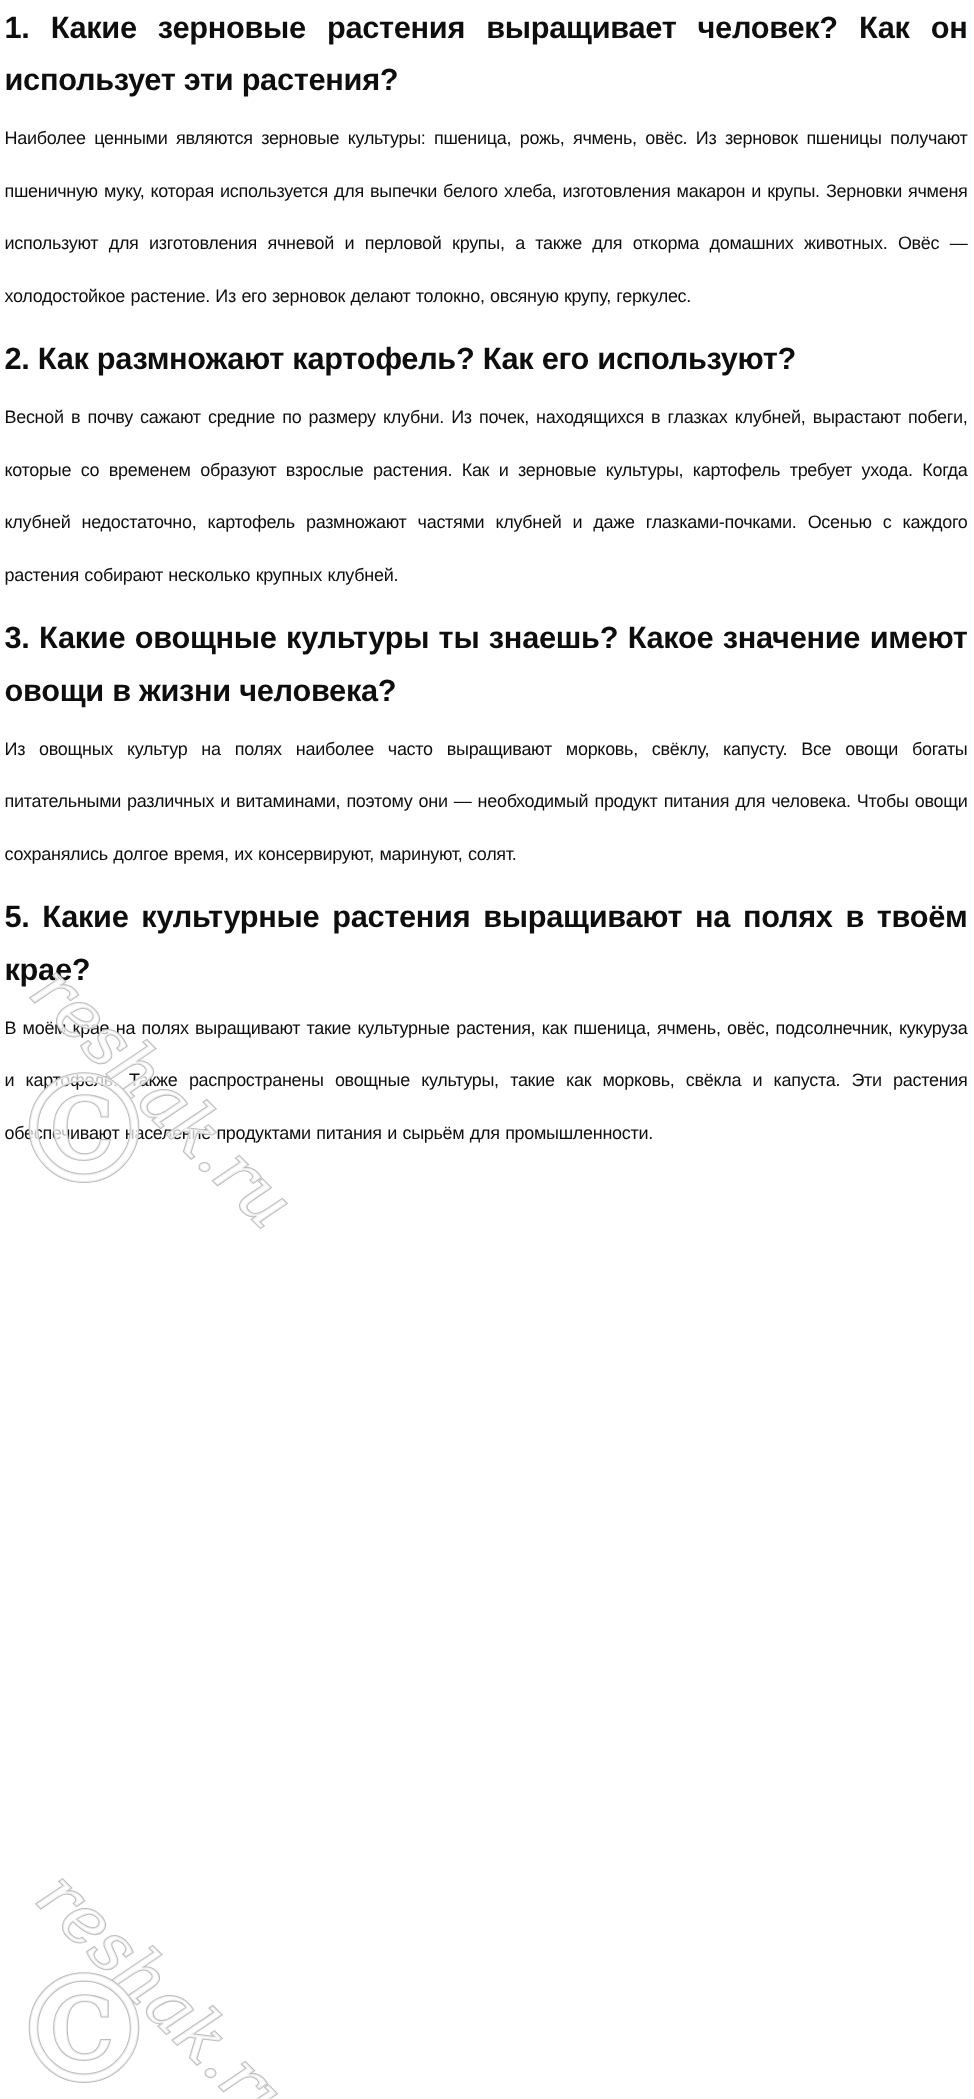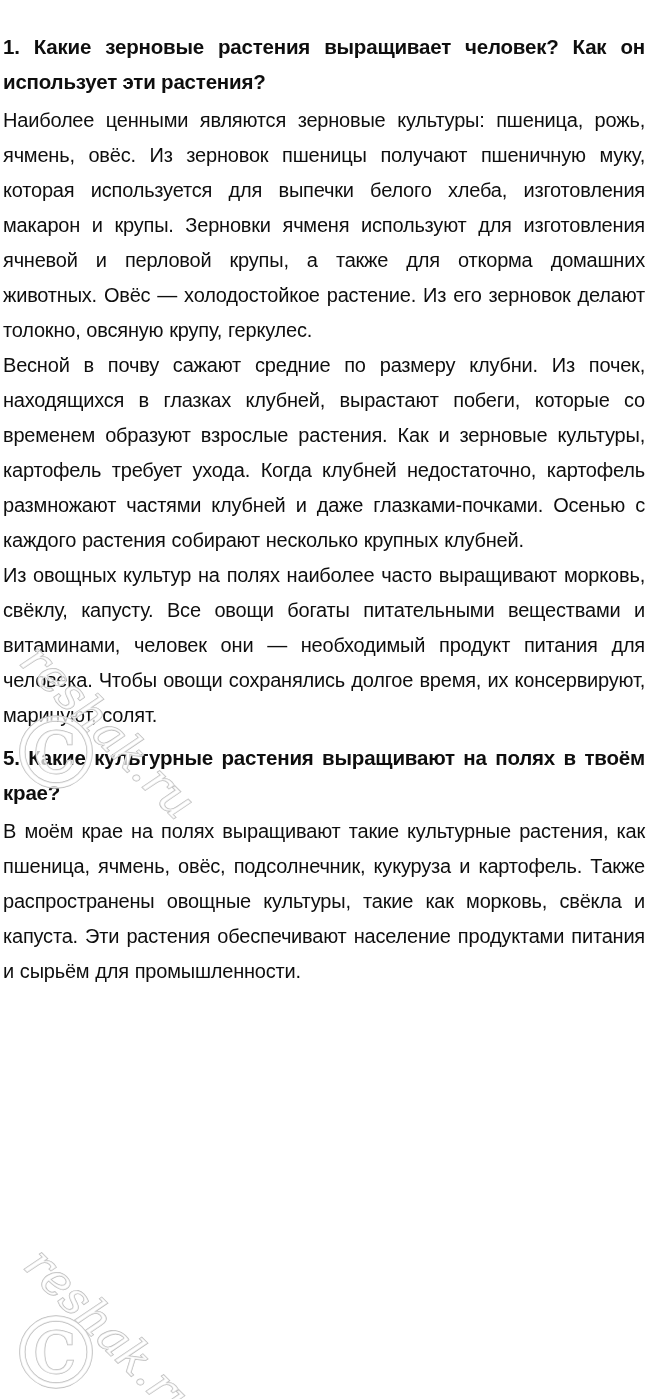--- a/index.html
+++ b/index.html
@@ -8,33 +8,32 @@
     width: 649px;
     height: 1399px;
     position: relative;
     overflow: hidden;
     background: #ffffff;
     font-family: "Liberation Sans", sans-serif;
     color: #0e0e0e;
   }
   .doc {
     padding: 1px 4px 0 3px;
-    margin-top: 28px;
   }
   .q {
     font-weight: 700;
     font-size: 20.5px;
     line-height: 35px;
     text-align: justify;
     letter-spacing: -0.2px;
     margin: 7px 0 4px 0;
   }
   section:first-child .q { margin-top: 0; }
   .a {
-    font-size: 20px;
+    font-size: 12px;
     line-height: 35px;
     text-align: justify;
     letter-spacing: -0.2px;
     word-spacing: 0.5px;
     margin: 0;
   }
   
   .wm {
     position: absolute;
     left: 0;
@@ -56,25 +55,27 @@
 <body>
 
 <div class="doc">
 
   <section>
     <h2 class="q">1. Какие зерновые растения выращивает человек? Как он использует эти растения?</h2>
     <p class="a">Наиболее ценными являются зерновые культуры: пшеница, рожь, ячмень, овёс. Из зерновок пшеницы получают пшеничную муку, которая используется для выпечки белого хлеба, изготовления макарон и крупы. Зерновки ячменя используют для изготовления ячневой и перловой крупы, а также для откорма домашних животных. Овёс — холодостойкое растение. Из его зерновок делают толокно, овсяную крупу, геркулес.</p>
   </section>
 
   <section>
+    <h2 class="q">2. Как размножают картофель? Как его используют?</h2>
     <p class="a">Весной в почву сажают средние по размеру клубни. Из почек, находящихся в глазках клубней, вырастают побеги, которые со временем образуют взрослые растения. Как и зерновые культуры, картофель требует ухода. Когда клубней недостаточно, картофель размножают частями клубней и даже глазками-почками. Осенью с каждого растения собирают несколько крупных клубней.</p>
   </section>
 
   <section>
-    <p class="a">Из овощных культур на полях наиболее часто выращивают морковь, свёклу, капусту. Все овощи богаты питательными веществами и витаминами, человек они — необходимый продукт питания для человека. Чтобы овощи сохранялись долгое время, их консервируют, маринуют, солят.</p>
+    <h2 class="q">3. Какие овощные культуры ты знаешь? Какое значение имеют овощи в жизни человека?</h2>
+    <p class="a">Из овощных культур на полях наиболее часто выращивают морковь, свёклу, капусту. Все овощи богаты питательными различных и витаминами, поэтому они — необходимый продукт питания для человека. Чтобы овощи сохранялись долгое время, их консервируют, маринуют, солят.</p>
   </section>
 
   <section>
   </section>
 
   <section>
     <h2 class="q">5. Какие культурные растения выращивают на полях в твоём крае?</h2>
     <p class="a">В моём крае на полях выращивают такие культурные растения, как пшеница, ячмень, овёс, подсолнечник, кукуруза и картофель. Также распространены овощные культуры, такие как морковь, свёкла и капуста. Эти растения обеспечивают население продуктами питания и сырьём для промышленности.</p>
   </section>
 

